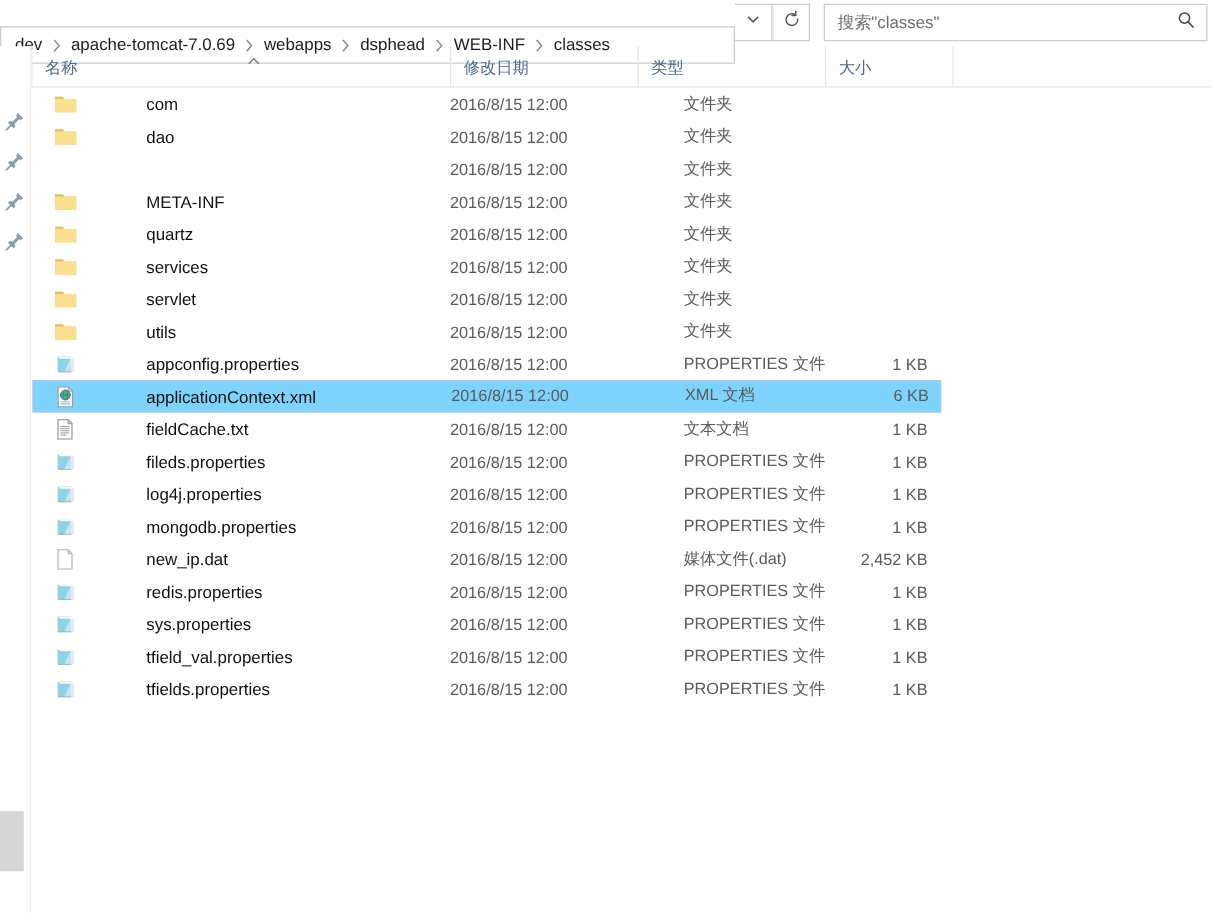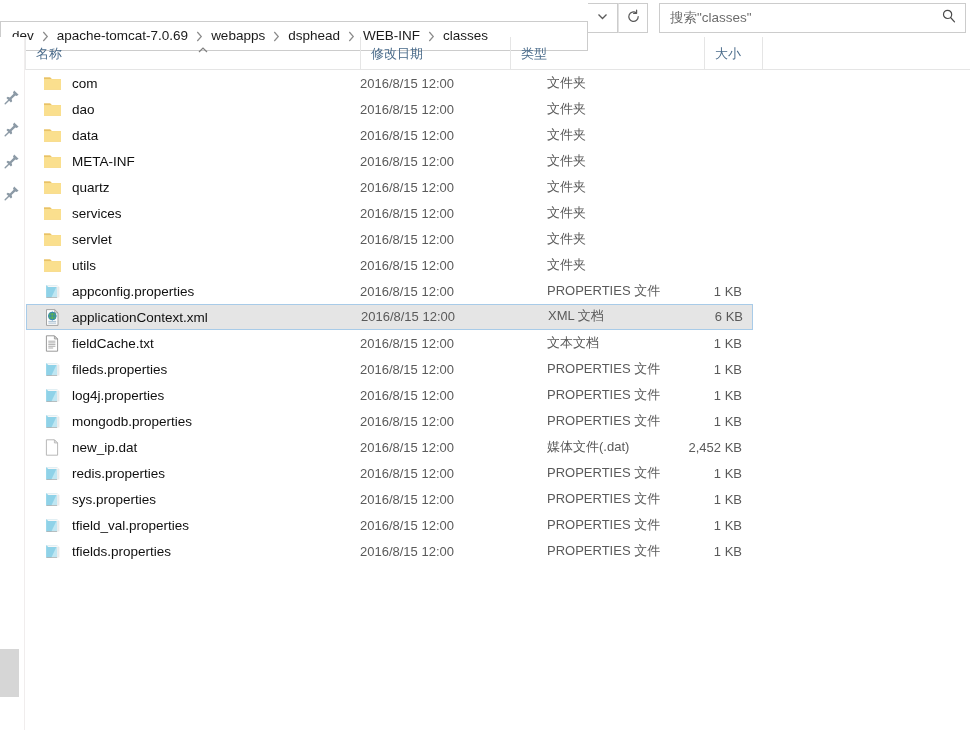--- a/index.html
+++ b/index.html
@@ -71,30 +71,30 @@
     background: #d6d6d6;
   }
 
   
   .filelist { position: absolute; left: 26px; top: 70px; width: 944px; }
   .row {
     position: relative; height: 26px; width: 727px;
     display: flex; align-items: center;
   }
   .row.selected {
-    background: #e5e5e5;
+    background: #7dd3fc;
     border: 1px solid #a8cbe8;
   }
   .cell-name {
     position: absolute; left: 0; top: 0; height: 100%; width: 334px;
     display: flex; align-items: center; gap: 10px; padding-left: 16px;
   }
   .row.selected .cell-name { padding-left: 15px; }
   .icon-wrap { width: 20px; height: 20px; flex: 0 0 20px; display:flex; align-items:center; justify-content:center;}
-  .fname { font-size: 13.5px; color: #101010; white-space: nowrap; }
+  .fname { font-size: 13.5px; color: #101010; white-space: nowrap; margin-left: 45px; }
   .cell-date {
     position: absolute; left: 334px; top: 0; height: 100%; width: 150px;
     display: flex; align-items: center;
     font-size: 13px; color: #5a5a5a; white-space: nowrap;
   }
   .cell-type {
     position: absolute; left: 484px; top: 0; height: 100%; width: 150px;
     display: flex; align-items: center;
     font-size: 13px; color: #5a5a5a; white-space: nowrap; margin-left: 37px;
   }
@@ -173,21 +173,21 @@
         <circle cx="6.6" cy="6.4" r="4.1" stroke="#4a4a4a" stroke-width="1.2" fill="none"></circle>
         <line x1="9.6" y1="9.5" x2="13.5" y2="13.8" stroke="#4a4a4a" stroke-width="1.2" stroke-linecap="round"></line>
       </svg>
     </span>
   </div>
 
   <div class="colheader">
     <div class="colh first" style="left:25px;  width:335px;text-align:right;">名称</div>
     <div class="colh" style="left:510px; width:150px;">类型</div>
     <div class="colh" style="left:360px; width:150px;">修改日期</div>
-    <div class="colh" style="left:660px; width:102px;margin-left:44px;">大小</div>
+    <div class="colh" style="left:660px; width:102px;">大小</div>
     <div class="colh" style="left:762px; width:1px; padding:0;"></div>
   </div>
 
   <div class="sort-caret">
     <svg width="14" height="8" viewBox="0 0 14 8">
       <path d="M3 6 L7 2 L11 6" stroke="#7f7f7f" stroke-width="1.2" fill="none"></path>
     </svg>
   </div>
 
   <div class="navstrip">
@@ -243,30 +243,20 @@
               <path d="M1 2.4 h6.2 l1.5 1.7 H1 Z" fill="#e8c267"></path>
             </svg>
           </span>
           <span class="fname">dao</span>
         </div>
         <div class="cell-date">2016/8/15 12:00</div>
         <div class="cell-type">文件夹</div>
         <div class="cell-size"></div>
       </div>
       <div class="row">
-        <div class="cell-name">
-          <span class="icon-wrap">
-            <svg width="19" height="17" viewBox="0 0 19 17">
-              <path d="M1 2.4 h6.2 l1.5 1.7 H18 v10.6 H1 Z" fill="#f3d07a"></path>
-              <path d="M1 4.1 h17 v10.6 H1 Z" fill="#fadf8e"></path>
-              <path d="M1 2.4 h6.2 l1.5 1.7 H1 Z" fill="#e8c267"></path>
-            </svg>
-          </span>
-          <span class="fname">data</span>
-        </div>
         <div class="cell-date">2016/8/15 12:00</div>
         <div class="cell-type">文件夹</div>
         <div class="cell-size"></div>
       </div>
       <div class="row">
         <div class="cell-name">
           <span class="icon-wrap">
             <svg width="19" height="17" viewBox="0 0 19 17">
               <path d="M1 2.4 h6.2 l1.5 1.7 H18 v10.6 H1 Z" fill="#f3d07a"></path>
               <path d="M1 4.1 h17 v10.6 H1 Z" fill="#fadf8e"></path>

